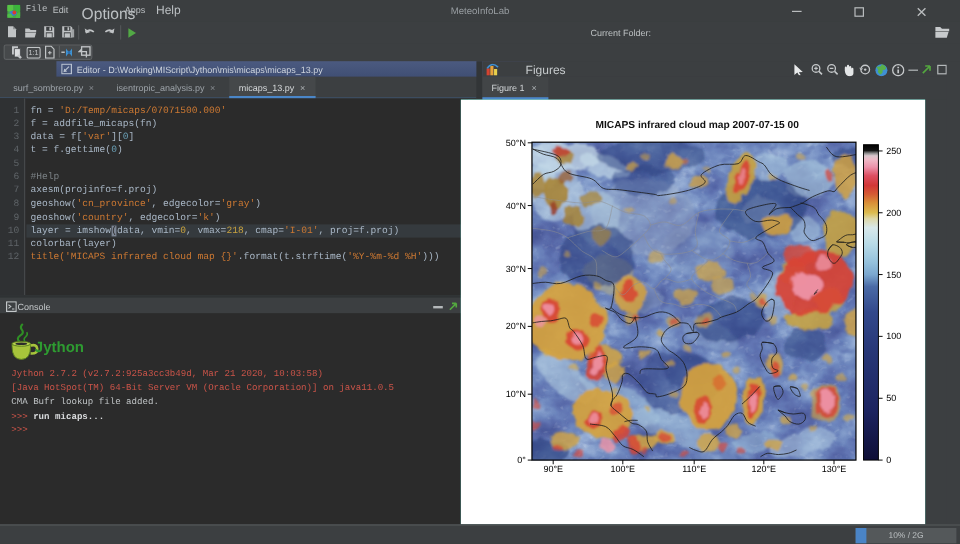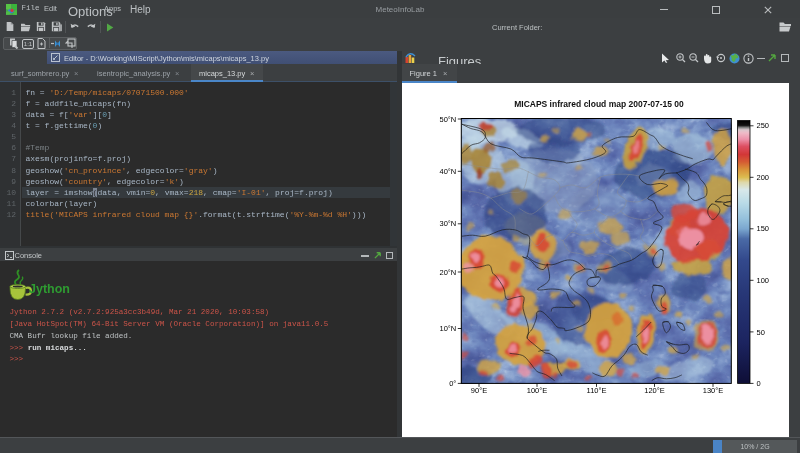--- a/index.html
+++ b/index.html
@@ -145,21 +145,21 @@
 <div class="abs" style="left:0;top:82px;width:397px;height:164px;background:#2b2b2b;">
   <div class="abs" style="left:0;top:0;width:21px;height:164px;background:#2f3133;border-right:1px solid #45484a;"></div>
   <div class="abs mono" id="gutter" style="left:0;top:4.9px;width:16px;font-size:8px;line-height:11.1px;color:#5f6468;text-align:right;">1<br>2<br>3<br>4<br>5<br>6<br>7<br>8<br>9<br>10<br>11<br>12</div>
 
   <div class="abs" style="left:22px;top:104.9px;width:375px;height:11.1px;background:#353a3e;"></div>
   <div class="abs mono" id="code" style="left:25.4px;top:4.9px;font-size:8px;line-height:11.1px;white-space:pre;color:#a9b7c6;">fn = <span style="color:#cc7832">'D:/Temp/micaps/07071500.000'</span>
 f = addfile_micaps(fn)
 data = f[<span style="color:#cc7832">'var'</span>][<span style="color:#6a9fb5">0</span>]
 t = f.gettime(<span style="color:#6a9fb5">0</span>)
  
-<span style="color:#7a8084">#Temp</span>
+<span style="color:#7a8084">#Help</span>
 axesm(projinfo=f.proj)
 geoshow(<span style="color:#cc7832">'cn_province'</span>, edgecolor=<span style="color:#cc7832">'gray'</span>)
 geoshow(<span style="color:#cc7832">'country'</span>, edgecolor=<span style="color:#cc7832">'k'</span>)
 layer = imshow<span style="background:#7d8694;color:#2b2b2b">(</span>data, vmin=<span style="color:#c9a33f">0</span>, vmax=<span style="color:#c9a33f">218</span>, cmap=<span style="color:#cc7832">'I-01'</span>, proj=f.proj)
 colorbar(layer)
 <span style="color:#cc7832">title('MICAPS infrared cloud map {}'</span>.format(t.strftime(<span style="color:#cc7832">'%Y-%m-%d %H'</span>)))</div>
   <div class="abs" style="left:390px;top:0;width:7px;height:164px;background:#313538;"></div>
 </div>
 
 <div class="abs" style="left:0;top:246px;width:397px;height:15px;background:#3c3f41;border-top:2px solid #2f3234;">
@@ -194,21 +194,21 @@
 
 <div class="abs" style="left:397px;top:51px;width:5px;height:386px;background:#323537;"></div>
 
 <div class="abs" style="left:402px;top:51px;width:398px;height:13px;background:#3c3f41;">
   <svg class="abs" style="left:3px;top:1.5px" width="11" height="10" viewBox="0 0 11 10">
     <rect x="0.5" y="4" width="2.6" height="6" fill="#d44330"></rect>
     <rect x="3.6" y="2" width="2.6" height="8" fill="#e9a33b"></rect>
     <rect x="6.7" y="4.5" width="2.6" height="5.5" fill="#e9d04c"></rect>
     <path d="M1 4 Q5 -2 10 3" fill="none" stroke="#3f8fd2" stroke-width="1.4"></path>
   </svg>
-  <div class="abs" style="left:16px;top:2.5px;color:#c6cacc;font-size:13px;padding-left:20px;">Figures</div>
+  <div class="abs" style="left:16px;top:2.5px;color:#c6cacc;font-size:10px;padding-left:20px;">Figures</div>
 
   <svg class="abs" style="left:259px;top:2px" width="9" height="10" viewBox="0 0 9 10">
       <path d="M1 0.5 L8 7 4.7 7.2 6.3 9.8 4.8 9.8 3.4 7.4 1 9.5 z" fill="#e8eaeb"></path>
     </svg>
   <svg class="abs" style="left:274px;top:2px" width="10" height="10" viewBox="0 0 10 10">
       <circle cx="4" cy="4" r="3.2" fill="none" stroke="#c5c8ca" stroke-width="1.1"></circle>
       <path d="M6.5 6.5 L9 9" stroke="#c5c8ca" stroke-width="1.3"></path>
       <path d="M2.5 4 h3 M4 2.5 v3" stroke="#c5c8ca" stroke-width="0.9"></path>
     </svg>
   <svg class="abs" style="left:287px;top:2px" width="10" height="10" viewBox="0 0 10 10">
@@ -238,21 +238,21 @@
     </svg>
   <div class="abs" style="left:379px;top:2.5px;width:8px;height:8px;border:1.2px solid #b4b8ba;"></div>
 </div>
 <div class="abs" style="left:402px;top:64px;width:398px;height:19px;background:#3c3f41;">
   <div class="abs" style="left:0;top:0;width:55px;height:19px;background:#424547;"></div>
   <div class="abs" style="left:7.5px;top:5px;color:#d2d6d8;font-size:7.5px;">Figure 1</div>
   <div class="abs" style="left:41px;top:5px;color:#a9adb0;font-size:7.5px;">×</div>
   <div class="abs" style="left:0;top:17px;width:55px;height:2px;background:#4a86c8;"></div>
 </div>
 
-<div class="abs" style="left:402px;top:83px;width:387px;height:354px;background:#5eead4;">
+<div class="abs" style="left:384px;top:83px;width:387px;height:354px;background:#5eead4;">
   <svg id="fig" class="abs" style="left:0;top:0" width="387" height="354" viewBox="0 0 387 354">
 <defs>
 <filter id="fnoise" x="0%" y="0%" width="100%" height="100%">
   <feTurbulence type="fractalNoise" baseFrequency="0.028 0.034" numOctaves="4" seed="11"></feTurbulence>
   <feColorMatrix type="matrix" values="1 0 0 0 0  1 0 0 0 0  1 0 0 0 0  0 0 0 0 1"></feColorMatrix>
   <feComponentTransfer>
     <feFuncR type="table" tableValues="0.04 0.055 0.08 0.11 0.14 0.18 0.25 0.36 0.52 0.72"></feFuncR>
     <feFuncG type="table" tableValues="0.06 0.08 0.11 0.15 0.20 0.27 0.36 0.48 0.63 0.80"></feFuncG>
     <feFuncB type="table" tableValues="0.21 0.27 0.34 0.41 0.48 0.55 0.63 0.72 0.82 0.90"></feFuncB>
   </feComponentTransfer>

